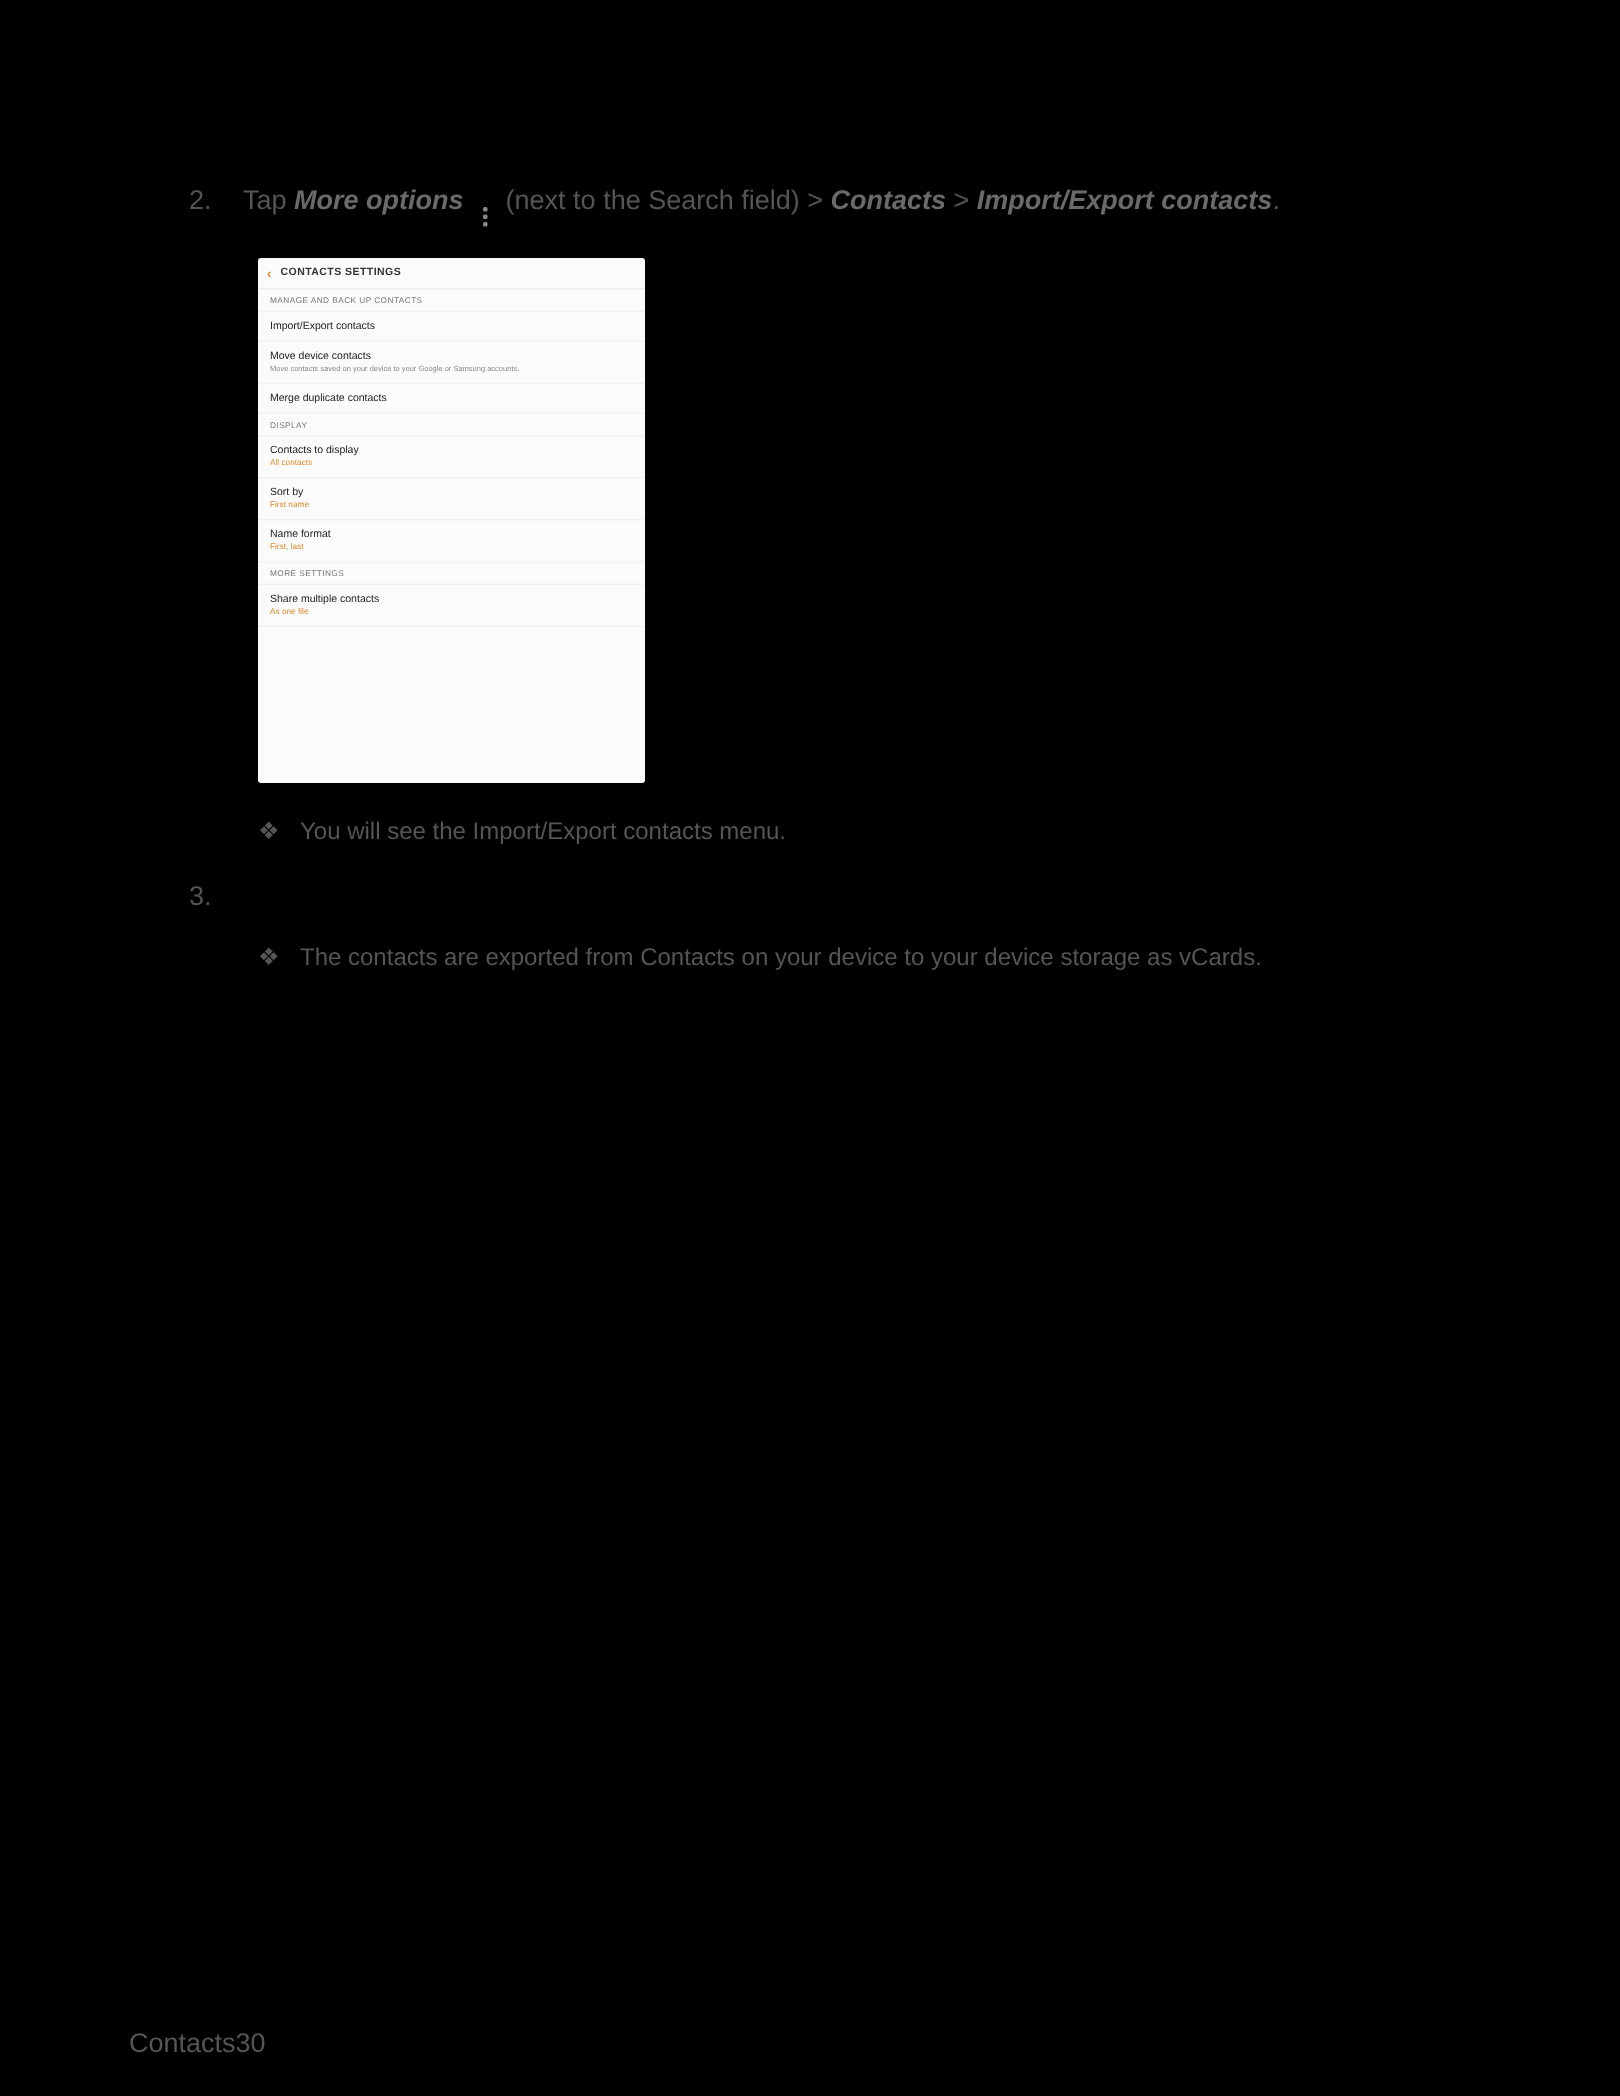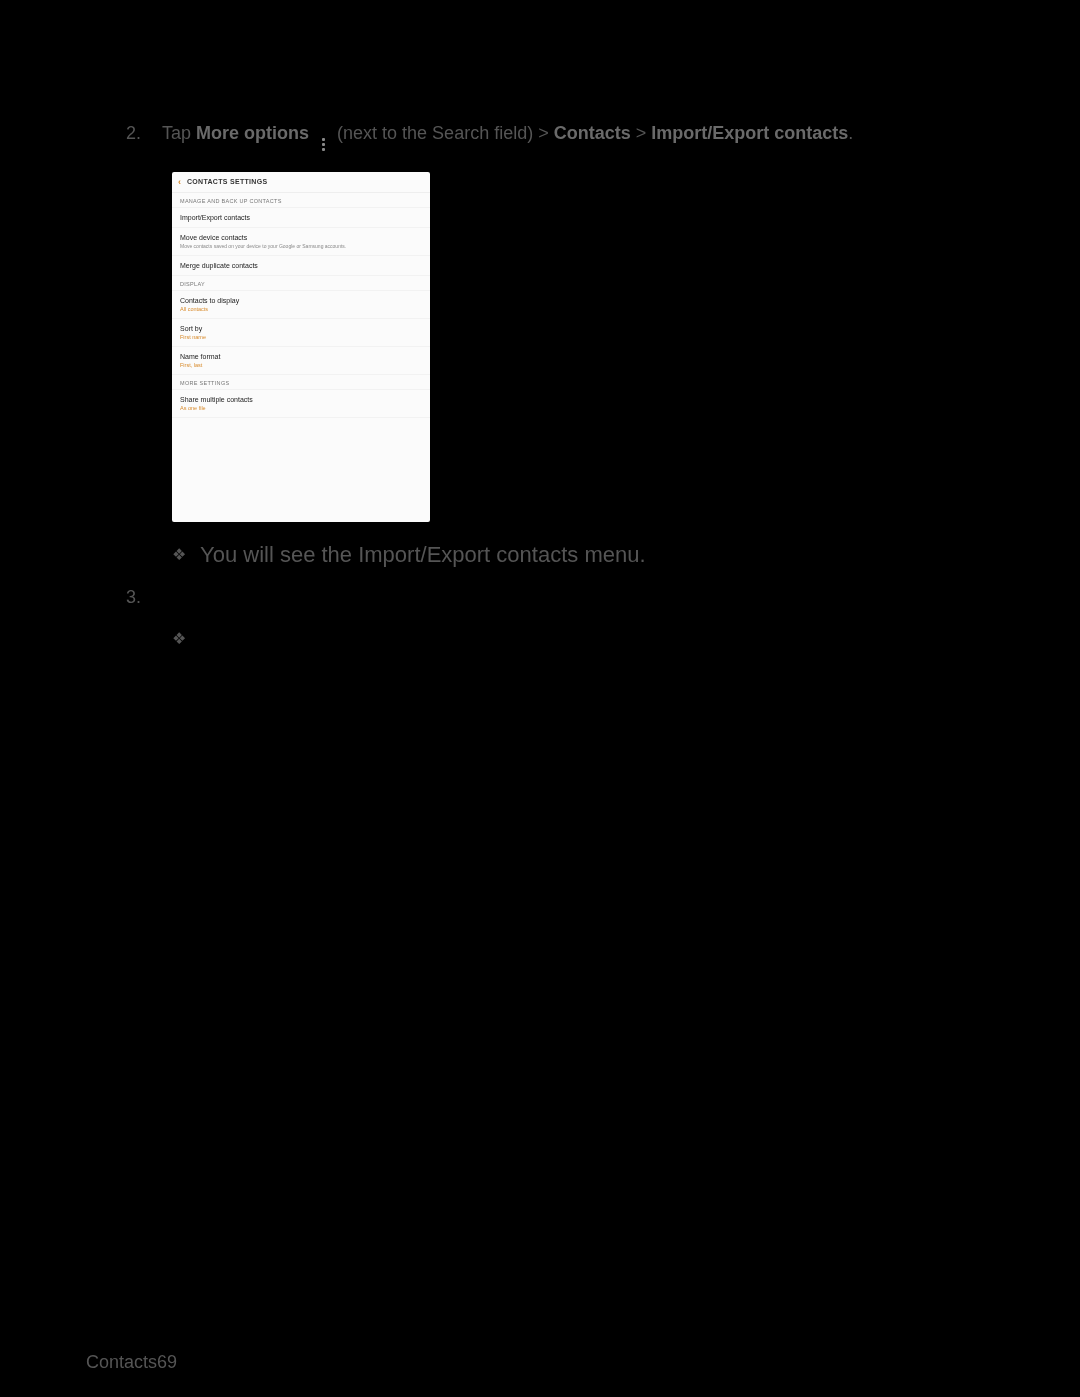--- a/index.html
+++ b/index.html
@@ -30,37 +30,37 @@
     color: #555;
     font-size: 18px;
     line-height: 26px;
   }
   .ol-body {
     flex: 1;
     color: #555;
     font-size: 18px;
     line-height: 26px;
   }
-  .ol-body b { color: #6a6a6a; font-weight: bold; }
+  .ol-body b { color: #6a6a6a; font-weight: bold; font-style: italic; }
   .bullet-row {
     display: flex;
     align-items: flex-start;
     padding-left: 172px;
     padding-right: 90px;
   }
   .bullet-sym {
     width: 28px;
     color: #555;
     font-size: 16px;
     line-height: 26px;
   }
   .bullet-body {
     flex: 1;
     color: #555;
-    font-size: 22px;
+    font-size: 16px;
     line-height: 26px;
   }
   .more-icon {
     display: inline-flex;
     flex-direction: column;
     align-items: center;
     justify-content: center;
     width: 14px;
     height: 18px;
     vertical-align: -2px;
@@ -204,20 +204,21 @@
     <div class="bullet-sym">❖</div>
     <div class="bullet-body">You will see the Import/Export contacts menu.</div>
   </div>
 
   <div class="ol-row step3-row">
     <div class="ol-num">3.</div>
   </div>
 
   <div class="bullet-row note2">
     <div class="bullet-sym">❖</div>
+    <div class="bullet-body">The contacts are exported from Contacts on your device to your device storage as vCards.</div>
   </div>
 
   <div class="footer">
     <div>Contacts</div>
-    <div>69</div>
+    <div>30</div>
   </div>
 
 </div>
 
 </body></html>

